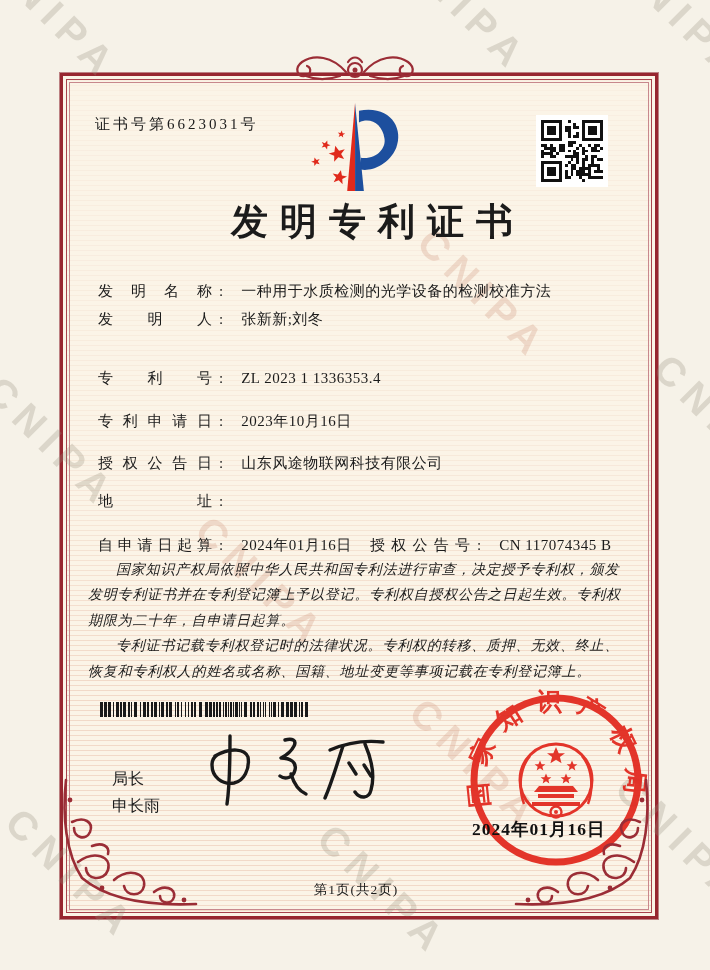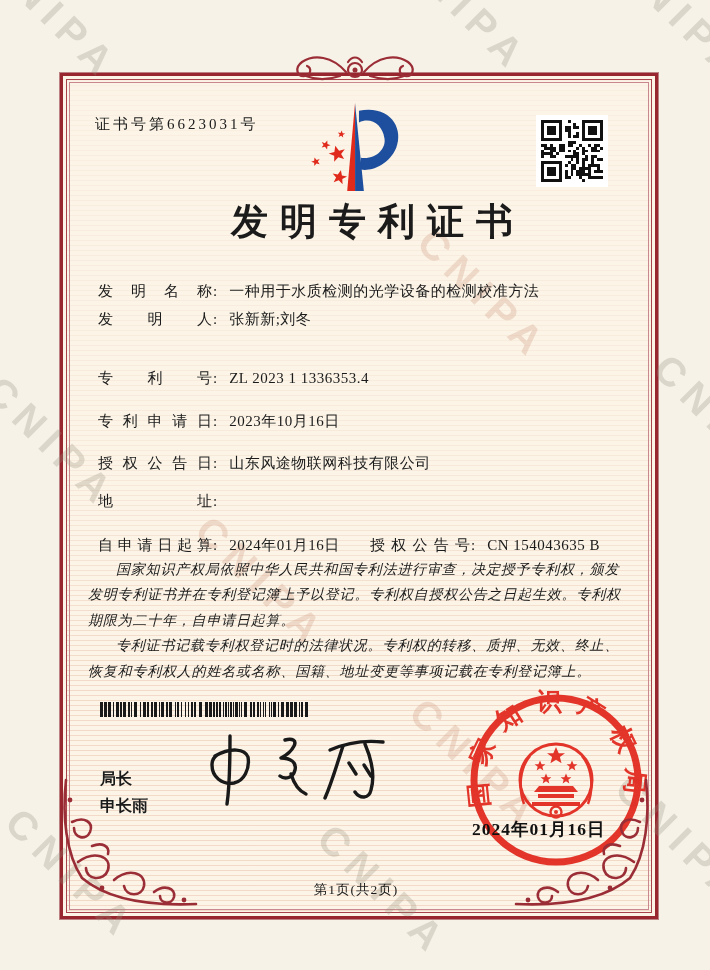--- a/index.html
+++ b/index.html
@@ -24,34 +24,34 @@
   .content{position:absolute;left:60px;top:73px;width:592px;height:840px;z-index:2;}
 
   .cert-no{position:absolute;left:35px;top:42px;font-size:15px;letter-spacing:3px;}
 
   .logo{position:absolute;left:238px;top:26px;width:118px;height:96px;}
   .qr-wrap{position:absolute;left:476px;top:42px;background:#fff;padding:5px;line-height:0;}
 
   .title{position:absolute;left:0;top:124px;width:100%;text-align:center;font-size:37px;font-weight:700;
          letter-spacing:12px;text-indent:12px;margin-left:16px;}
 
-  .frow{position:absolute;left:38px;display:flex;align-items:flex-start;font-size:15px;line-height:1.45;}
+  .frow{position:absolute;left:38px;display:flex;align-items:flex-start;font-size:15px;line-height:1.45;gap:6px;}
   .flabel{display:inline-block;width:114px;text-align:justify;text-align-last:justify;flex:none;}
   .fcolon{flex:none;margin:0 12px 0 1px;}
   .fvalue{letter-spacing:0.5px;}
   .addr .fvalue{width:402px;}
 
   .paras{position:absolute;left:28px;top:484px;width:544px;font-size:14px;line-height:1.82;
          font-style:italic;letter-spacing:0.8px;}
   .paras p{margin:0;text-indent:2em;}
 
   .barcode{position:absolute;left:40px;top:629px;width:212px;height:15px;}
 
-  .signer{position:absolute;left:40px;top:692px;font-family:"Liberation Sans","DejaVu Sans",sans-serif;
-          font-weight:700;font-size:16px;line-height:1.7;}
+  .signer{position:absolute;left:52px;top:692px;font-family:"Liberation Sans","DejaVu Sans",sans-serif;
+          font-weight:400;font-size:16px;line-height:1.7;}
   .sig{position:absolute;left:133px;top:645px;}
 
   .seal{position:absolute;left:400px;top:611px;width:192px;height:192px;}
   .seal-date{position:absolute;left:412px;top:744px;width:180px;font-size:17.5px;font-weight:700;
              letter-spacing:1px;color:#111;}
 
   .page-footer{position:absolute;left:0;top:808px;width:100%;text-align:center;font-size:13.5px;letter-spacing:1px;}
 
   .continuation{position:absolute;left:0;top:924px;width:100%;text-align:center;font-size:15px;
                 font-style:italic;letter-spacing:3px;z-index:2;}
@@ -315,21 +315,21 @@
         <span class="fcolon">:</span>
     </div>
     <div class="frow" style="top:462px">
       <span class="flabel">自申请日起算</span>
         <span class="fcolon">:</span>
       <span class="fvalue">2024年01月16日</span>
     </div>
     <div class="frow" style="top:462px;left:310px">
       <span class="flabel" style="width:100px">授权公告号</span>
         <span class="fcolon">:</span>
-      <span class="fvalue">CN 154043635 B</span>
+      <span class="fvalue">CN 117074345 B</span>
     </div>
 
     <div class="paras">
       <p>国家知识产权局依照中华人民共和国专利法进行审查，决定授予专利权，颁发发明专利证书并在专利登记簿上予以登记。专利权自授权公告之日起生效。专利权期限为二十年，自申请日起算。</p>
       <p>专利证书记载专利权登记时的法律状况。专利权的转移、质押、无效、终止、恢复和专利权人的姓名或名称、国籍、地址变更等事项记载在专利登记簿上。</p>
     </div>
 
     <div class="barcode" id="barcode" style="position: absolute;">
         <i style="position: absolute; top: 0px; bottom: 0px; left: 0px; width: 3px; background: rgb(25, 25, 25);"></i>
         <i style="position: absolute; top: 0px; bottom: 0px; left: 4px; width: 3px; background: rgb(25, 25, 25);"></i>

